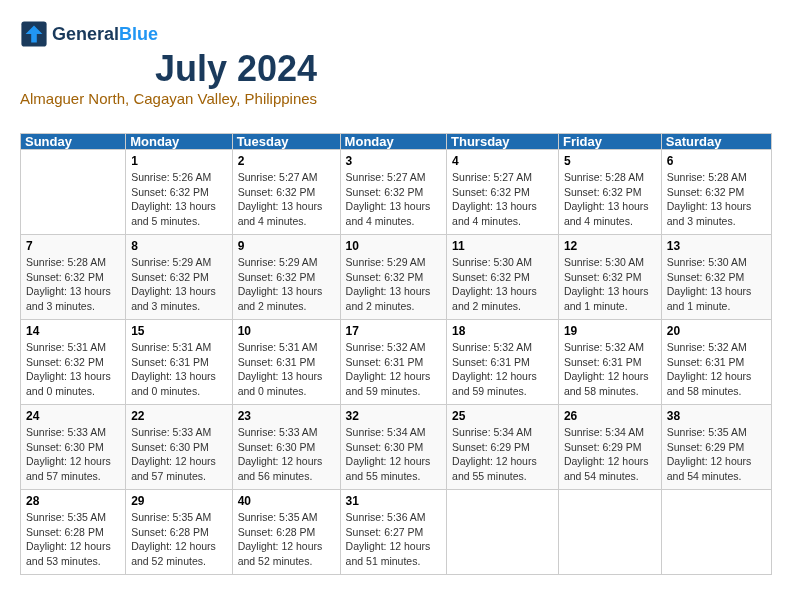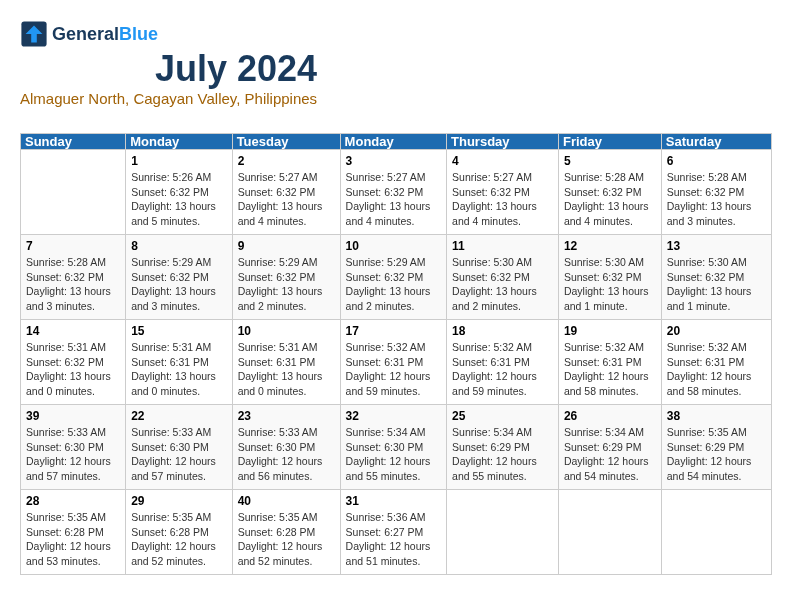--- a/index.html
+++ b/index.html
@@ -192,21 +192,21 @@
           <div class="day-number">19</div>
           <div class="day-detail">Sunrise: 5:32 AM<br>Sunset: 6:31 PM<br>Daylight: 12 hours and 58 minutes.</div>
         </td>
         <td>
           <div class="day-number">20</div>
           <div class="day-detail">Sunrise: 5:32 AM<br>Sunset: 6:31 PM<br>Daylight: 12 hours and 58 minutes.</div>
         </td>
       </tr>
       <tr>
         <td>
-          <div class="day-number">39</div>
+          <div class="day-number">24</div>
           <div class="day-detail">Sunrise: 5:33 AM<br>Sunset: 6:30 PM<br>Daylight: 12 hours and 57 minutes.</div>
         </td>
         <td>
           <div class="day-number">22</div>
           <div class="day-detail">Sunrise: 5:33 AM<br>Sunset: 6:30 PM<br>Daylight: 12 hours and 57 minutes.</div>
         </td>
         <td>
           <div class="day-number">23</div>
           <div class="day-detail">Sunrise: 5:33 AM<br>Sunset: 6:30 PM<br>Daylight: 12 hours and 56 minutes.</div>
         </td>

